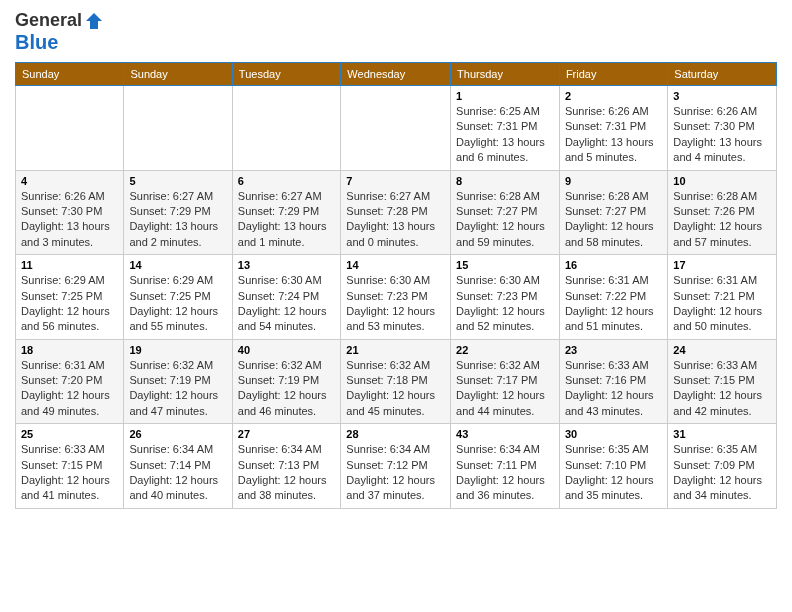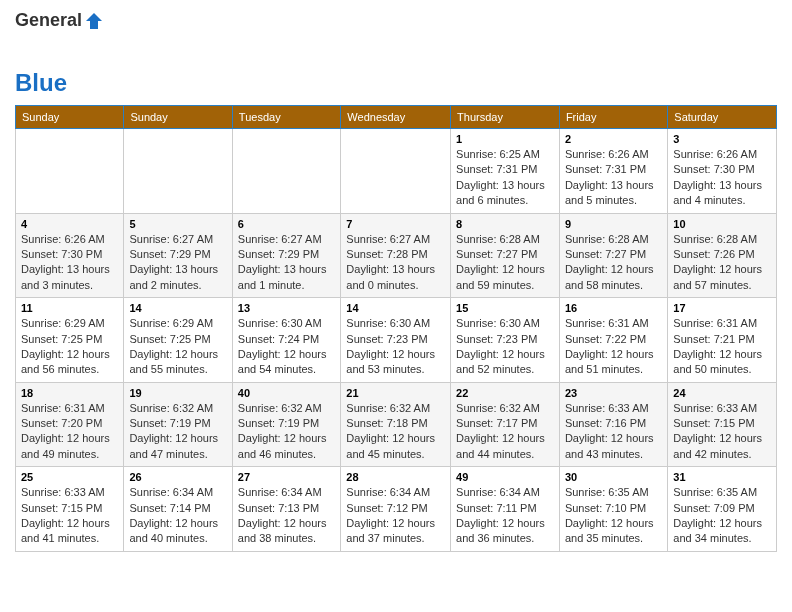--- a/index.html
+++ b/index.html
@@ -18,33 +18,32 @@
     .header {
       display: flex;
       justify-content: space-between;
       align-items: flex-start;
       margin-bottom: 8px;
     }
     .logo {
       display: flex;
       flex-direction: column;
       align-items: flex-start;
-      gap: 38px;
     }
     .logo-text {
       display: flex;
       align-items: center;
     }
     .logo-general {
       font-size: 18px;
       font-weight: bold;
       color: #333;
     }
     .logo-blue {
-      font-size: 24px;
+      font-size: 20px;
       font-weight: bold;
       color: #1a6fc4;
     }
     .logo-icon {
       width: 20px;
       height: 20px;
       margin-left: 2px;
     }
     .title-section {
       text-align: right;
@@ -335,21 +334,21 @@
 and 38 minutes.</div>
           </td>
           <td>
             <span class="day-num">28</span>
             <div class="day-info" style="white-space: pre-line;">Sunrise: 6:34 AM
 Sunset: 7:12 PM
 Daylight: 12 hours
 and 37 minutes.</div>
           </td>
           <td>
-            <span class="day-num">49</span>
+            <span class="day-num">43</span>
             <div class="day-info" style="white-space: pre-line;">Sunrise: 6:34 AM
 Sunset: 7:11 PM
 Daylight: 12 hours
 and 36 minutes.</div>
           </td>
           <td>
             <span class="day-num">30</span>
             <div class="day-info" style="white-space: pre-line;">Sunrise: 6:35 AM
 Sunset: 7:10 PM
 Daylight: 12 hours

